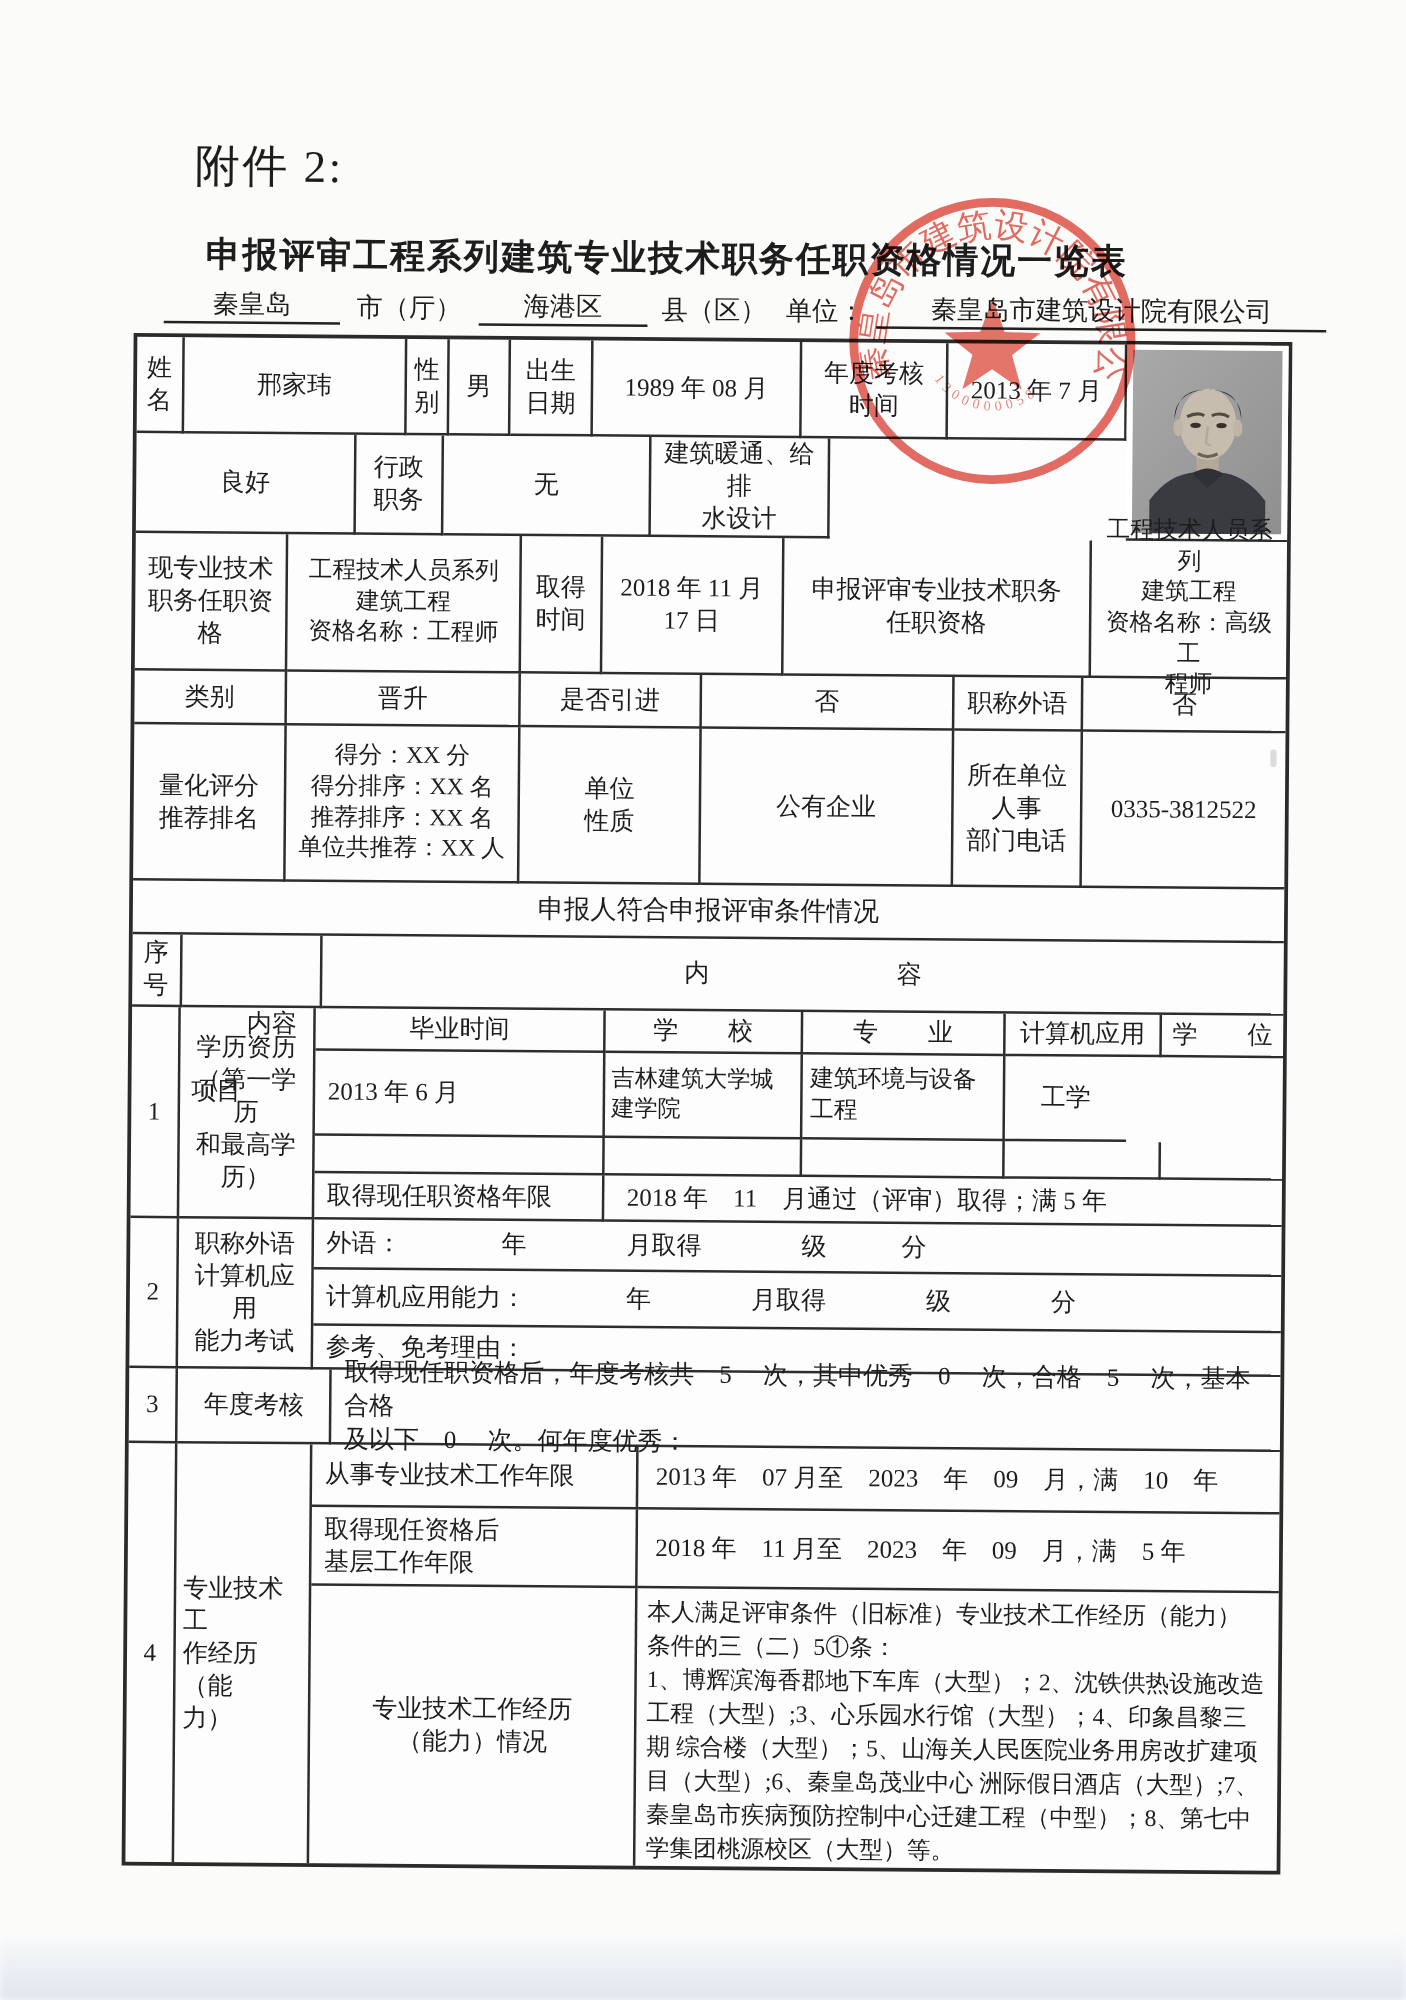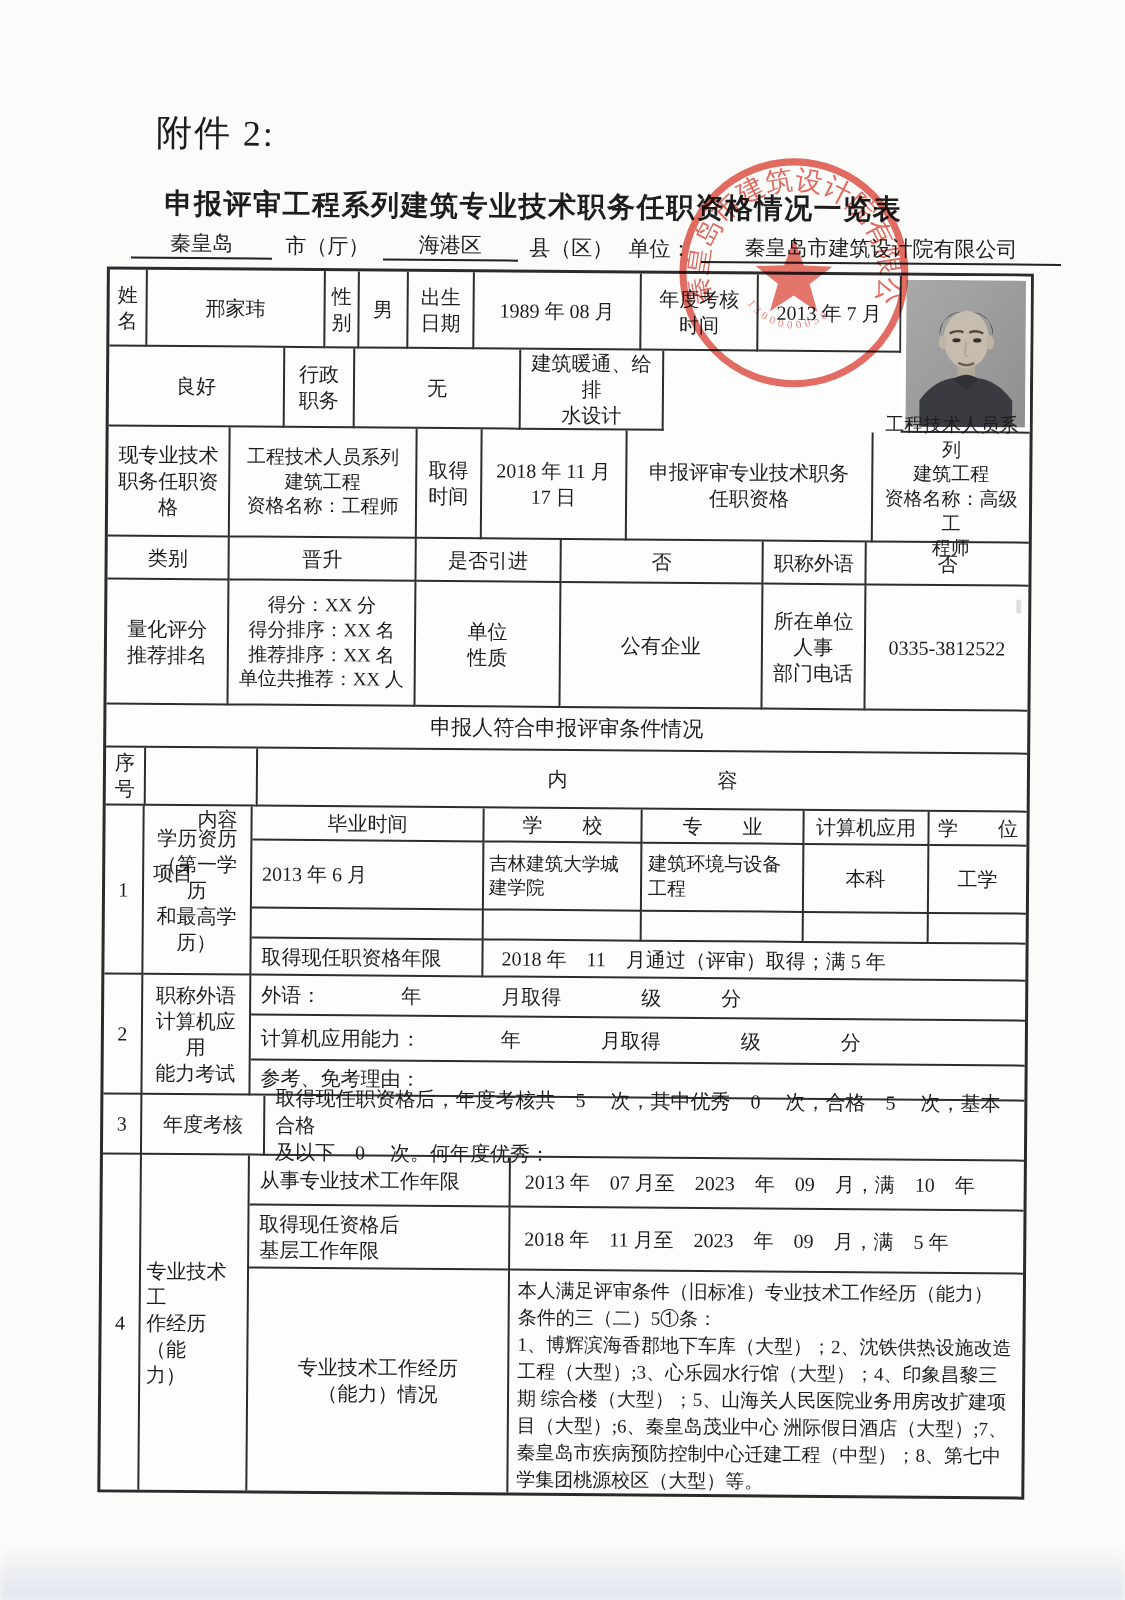--- a/index.html
+++ b/index.html
@@ -197,21 +197,20 @@
           <div class="cell" style="width:232px;height:34px">毕业时间</div>
           <div class="cell" style="width:158px;height:34px">学　　校</div>
           <div class="cell" style="width:162px;height:34px">专　　业</div>
           <div class="cell" style="width:125px;height:34px">计算机应用</div>
           <div class="cell nbr" style="width:97px;height:34px">学　　位</div>
         </div>
         <div class="fr" style="height:68px">
           <div class="cell left" style="width:232px;height:68px">2013 年 6 月</div>
           <div class="cell left xs" style="width:158px;height:68px;padding-left:5px">吉林建筑大学城建学院</div>
           <div class="cell left sm" style="width:162px;height:68px;padding-left:6px">建筑环境与设备工程</div>
-          <div class="cell" style="width:125px;height:68px">本科</div>
           <div class="cell nbr" style="width:97px;height:68px">工学</div>
         </div>
         <div class="fr" style="height:30px">
           <div class="cell" style="width:232px;height:30px"></div>
           <div class="cell" style="width:158px;height:30px"></div>
           <div class="cell" style="width:162px;height:30px"></div>
           <div class="cell" style="width:125px;height:30px"></div>
           <div class="cell nbr" style="width:97px;height:30px"></div>
         </div>
         <div class="fr" style="height:37px">

